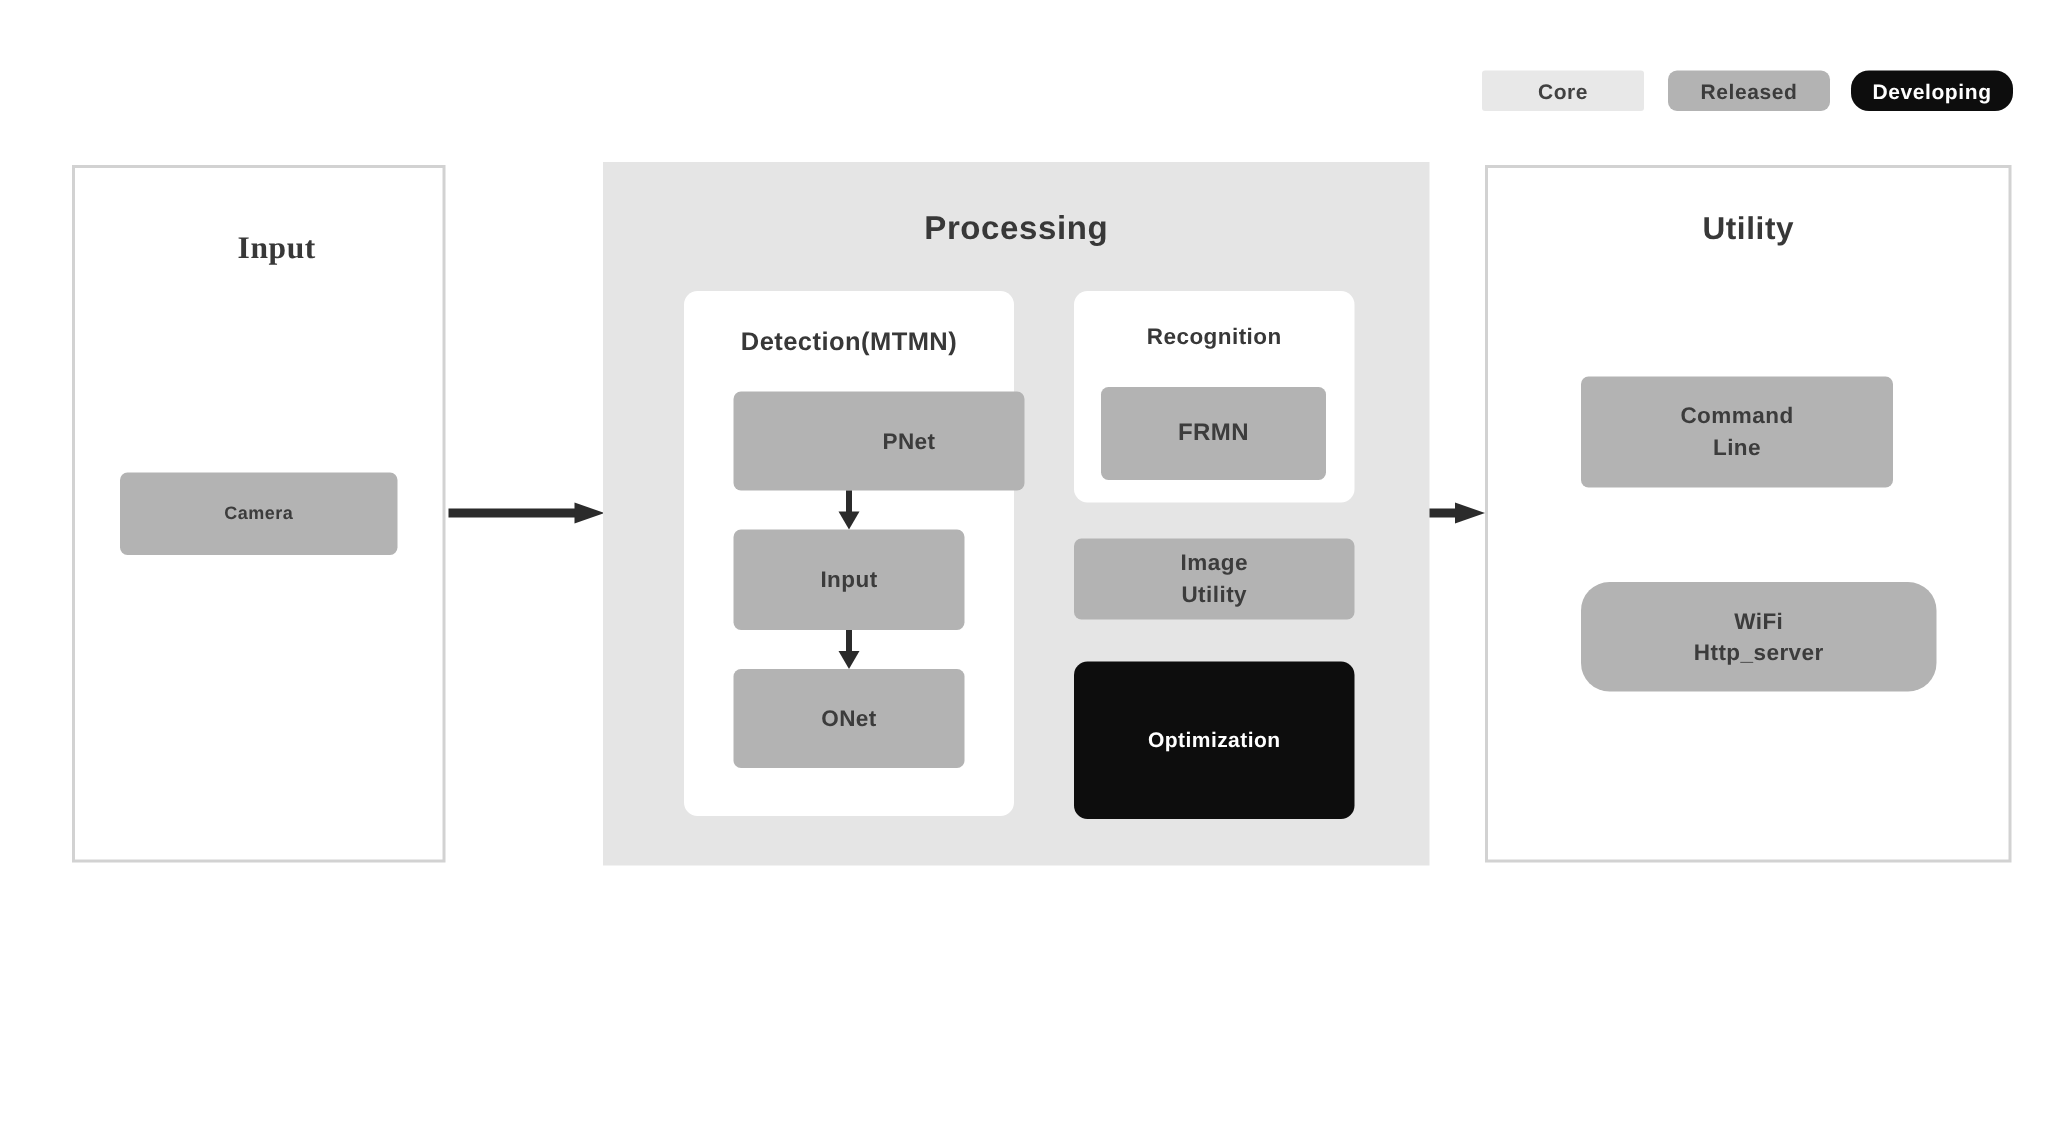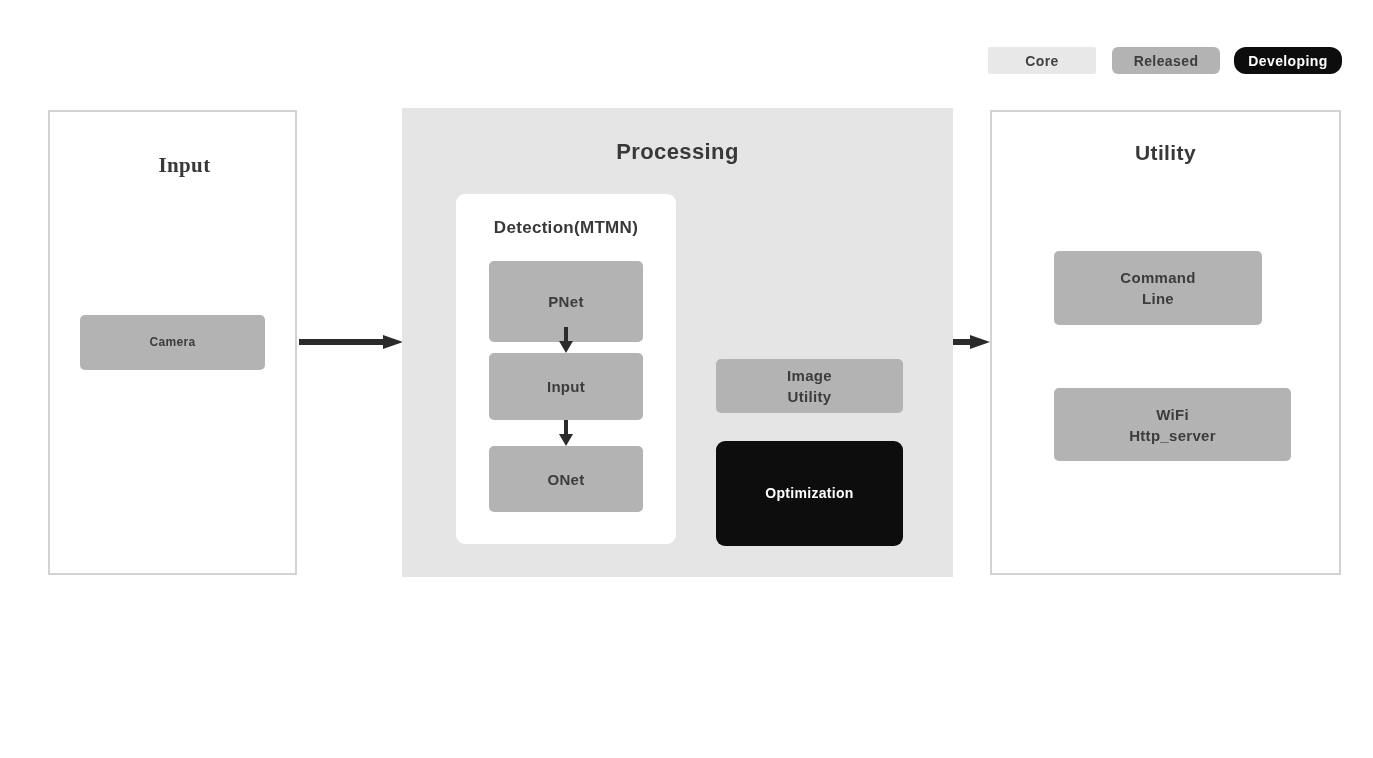--- a/index.html
+++ b/index.html
@@ -57,31 +57,31 @@
   .recognition-title{top:22px; font-size:15px;}
 
   
   .node{
     position:absolute; display:flex; align-items:center; justify-content:center;
     text-align:center; font-weight:bold; font-size:15px; color:#3c3c3c;
     background:var(--released); border-radius:5px;
     white-space:pre-line; line-height:1.4; letter-spacing:.3px;
   }
   .node-camera{left:30px; top:203px; width:185px; height:55px; font-size:12px;}
-  .node-pnet{left:33px; top:67px;  width:154px; height:81px;}
+  .node-pnet{left:33px; top:67px;  width:154px; height:66px;padding-left:40px;}
   .node-rnet{left:33px; top:159px; width:154px; height:67px;}
   .node-onet{left:33px; top:252px; width:154px; height:66px;}
   .node-frmn{left:18px; top:64px;  width:150px; height:62px; font-size:16px;}
   .node-image-utility{left:314px; top:251px; width:187px; height:54px;}
   .node-optimization{
     left:314px; top:333px; width:187px; height:105px;
     background:var(--developing); color:#ffffff; border-radius:9px; font-size:14px;
   }
   .node-command{left:62px; top:139px; width:208px; height:74px;}
-  .node-wifi{left:62px; top:276px; width:237px; height:73px;}
+  .node-wifi{left:62px; top:276px; width:237px; height:73px;border-radius:19px;}
 
   
   .h-line{position:absolute; height:6px; background:var(--arrow);}
   .h-head{
     position:absolute; width:0; height:0;
     border-top:7px solid transparent; border-bottom:7px solid transparent;
     border-left:20px solid var(--arrow);
   }
   .arrow1-line{left:299px; top:339px; width:86px;}
   .arrow1-head{left:383px; top:335px;}
@@ -122,20 +122,24 @@
       <h3 class="subpanel-title detection-title" style="margin:0;">Detection(MTMN)</h3>
       <div class="node node-pnet">PNet</div>
       <div class="v-line varrow1-line"></div>
       <div class="v-head varrow1-head"></div>
       <div class="node node-rnet">Input</div>
       <div class="v-line varrow2-line"></div>
       <div class="v-head varrow2-head"></div>
       <div class="node node-onet">ONet</div>
     </div>
 
+    <div class="subpanel subpanel-recognition">
+      <h3 class="subpanel-title recognition-title" style="margin:0;">Recognition</h3>
+      <div class="node node-frmn">FRMN</div>
+    </div>
 
     <div class="node node-optimization">Optimization</div>
     <div class="node node-image-utility">Image
 Utility</div>
   </section>
 
   <div class="h-line arrow2-line"></div>
   <div class="h-head arrow2-head"></div>
 
   <section class="panel panel-output">

